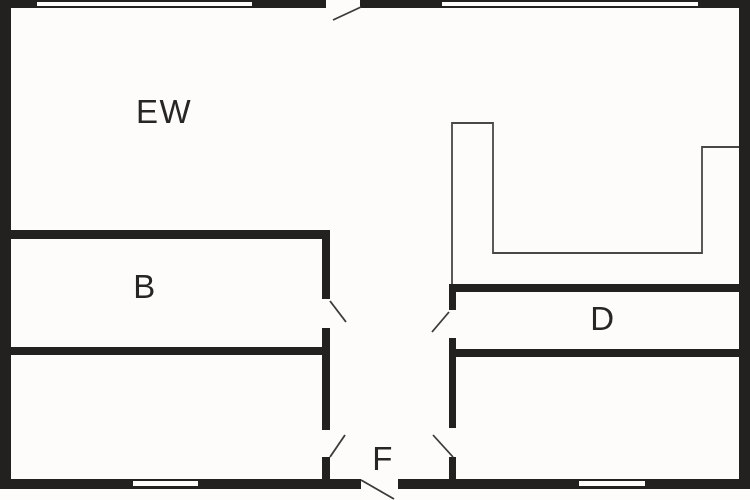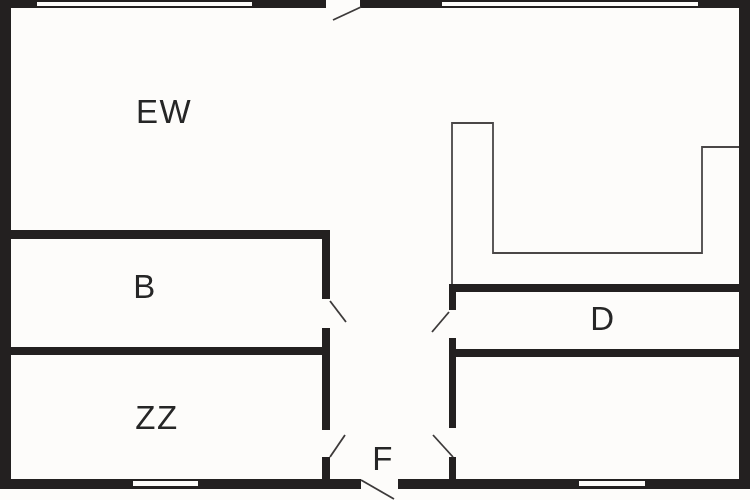--- a/index.html
+++ b/index.html
@@ -97,17 +97,16 @@
     <line class="swing" x1="361" y1="7" x2="333" y2="20"></line>
     <line class="swing" x1="361" y1="480" x2="394" y2="499"></line>
     <line class="swing" x1="330" y1="301" x2="346" y2="322"></line>
     <line class="swing" x1="449" y1="312" x2="432" y2="332"></line>
     <line class="swing" x1="330" y1="457" x2="345" y2="435"></line>
     <line class="swing" x1="453" y1="457" x2="433" y2="435"></line>
   </svg>
 
   <span class="room-label" style="left:164px; top:112px;">EW</span>
   <span class="room-label" style="left:145px; top:287px;">B</span>
-  <span class="room-label" style="left:157px; top:418px;">ZZ</span>
   <span class="room-label" style="left:383px; top:459px;">F</span>
   <span class="room-label" style="left:603px; top:319px;">D</span>
 
 </div>
 
 </body></html>

